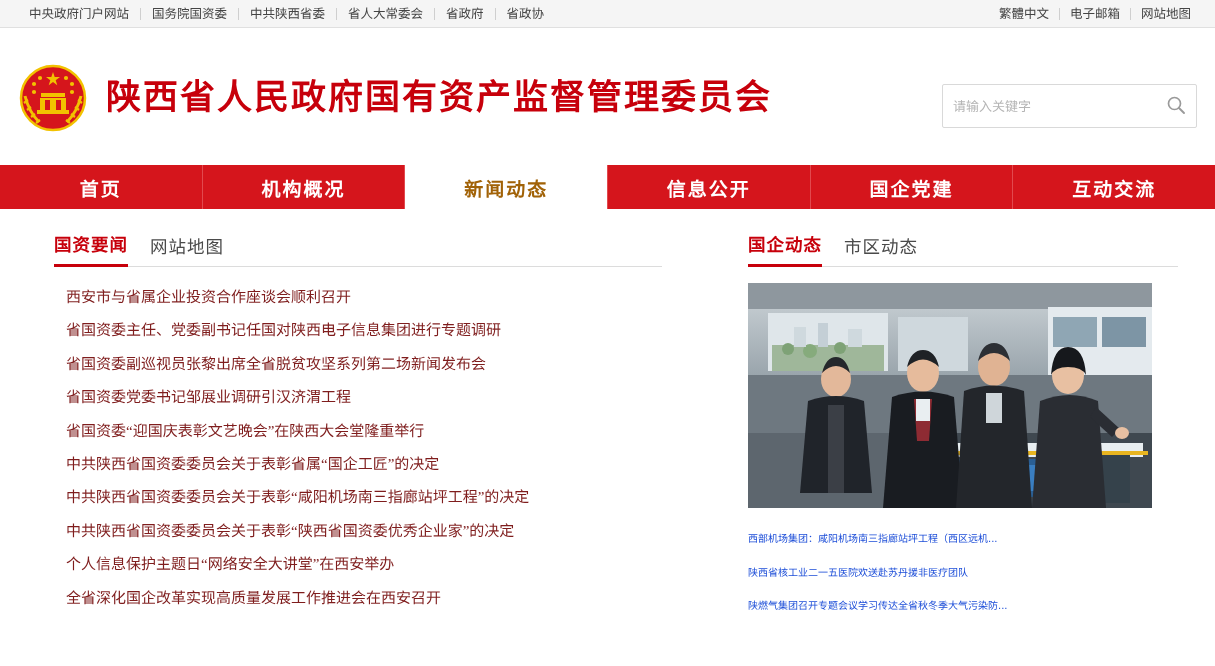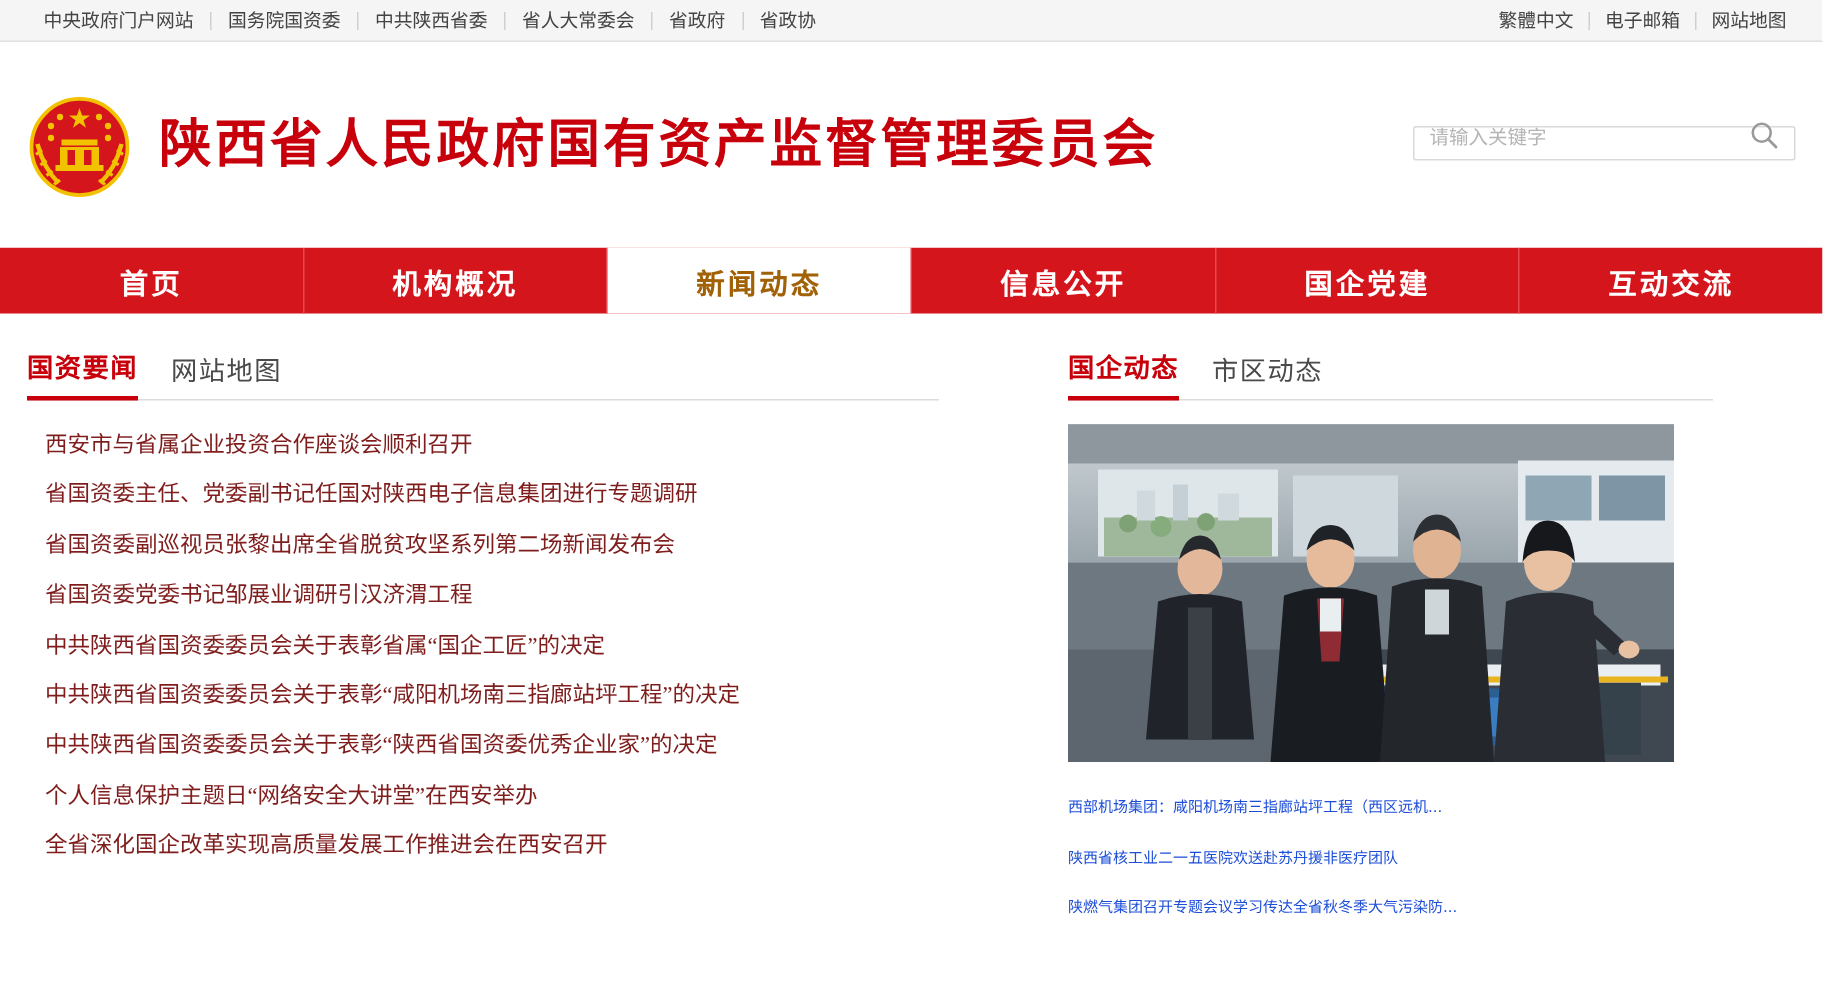--- a/index.html
+++ b/index.html
@@ -67,25 +67,25 @@
     letter-spacing: .1px;
     margin-top: 6px;
     white-space: nowrap;
   }
 
   .search-box {
     position: absolute;
     right: 18px;
     top: 56px;
     width: 255px;
-    height: 23px;
+    height: 44px;
     border: 1px solid #d9d9d9;
     border-radius: 2px;
     display: flex;
-    align-items: flex-end;
+    align-items: center;
     background: #fff;
   }
   .search-box input {
     flex: 1 1 auto;
     border: 0;
     outline: none;
     height: 30px;
     padding: 0 10px;
     font-size: 13px;
     color: #333;
@@ -126,21 +126,21 @@
     background: #ffffff;
     color: #a16207;
   }
 
   
   .main {
     display: flex;
     padding: 22px 18px 0 18px;
     gap: 86px;
   }
-  .col-left { width: 608px; flex: 0 0 608px; }
+  .col-left { width: 608px; flex: 0 0 608px; margin-left: 36px; }
   .col-right { width: 430px; flex: 0 0 430px; }
 
   .tabs {
     display: flex;
     align-items: flex-end;
     border-bottom: 1px solid #dcdcdc;
     height: 36px;
     gap: 22px;
     position: relative;
   }
@@ -289,20 +289,21 @@
   <div class="col-left">
     <div class="tabs">
       <div class="tab active">国资要闻</div>
       <div class="tab">网站地图</div>
     </div>
     <ul class="news-list">
       <li>西安市与省属企业投资合作座谈会顺利召开</li>
       <li>省国资委主任、党委副书记任国对陕西电子信息集团进行专题调研</li>
       <li>省国资委副巡视员张黎出席全省脱贫攻坚系列第二场新闻发布会</li>
       <li>省国资委党委书记邹展业调研引汉济渭工程</li>
+      <li>省国资委“迎国庆表彰文艺晚会”在陕西大会堂隆重举行</li>
       <li>中共陕西省国资委委员会关于表彰省属“国企工匠”的决定</li>
       <li>中共陕西省国资委委员会关于表彰“咸阳机场南三指廊站坪工程”的决定</li>
       <li>中共陕西省国资委委员会关于表彰“陕西省国资委优秀企业家”的决定</li>
       <li>个人信息保护主题日“网络安全大讲堂”在西安举办</li>
       <li>全省深化国企改革实现高质量发展工作推进会在西安召开</li>
     </ul>
   </div>
 
   <div class="col-right">
     <div class="tabs">

